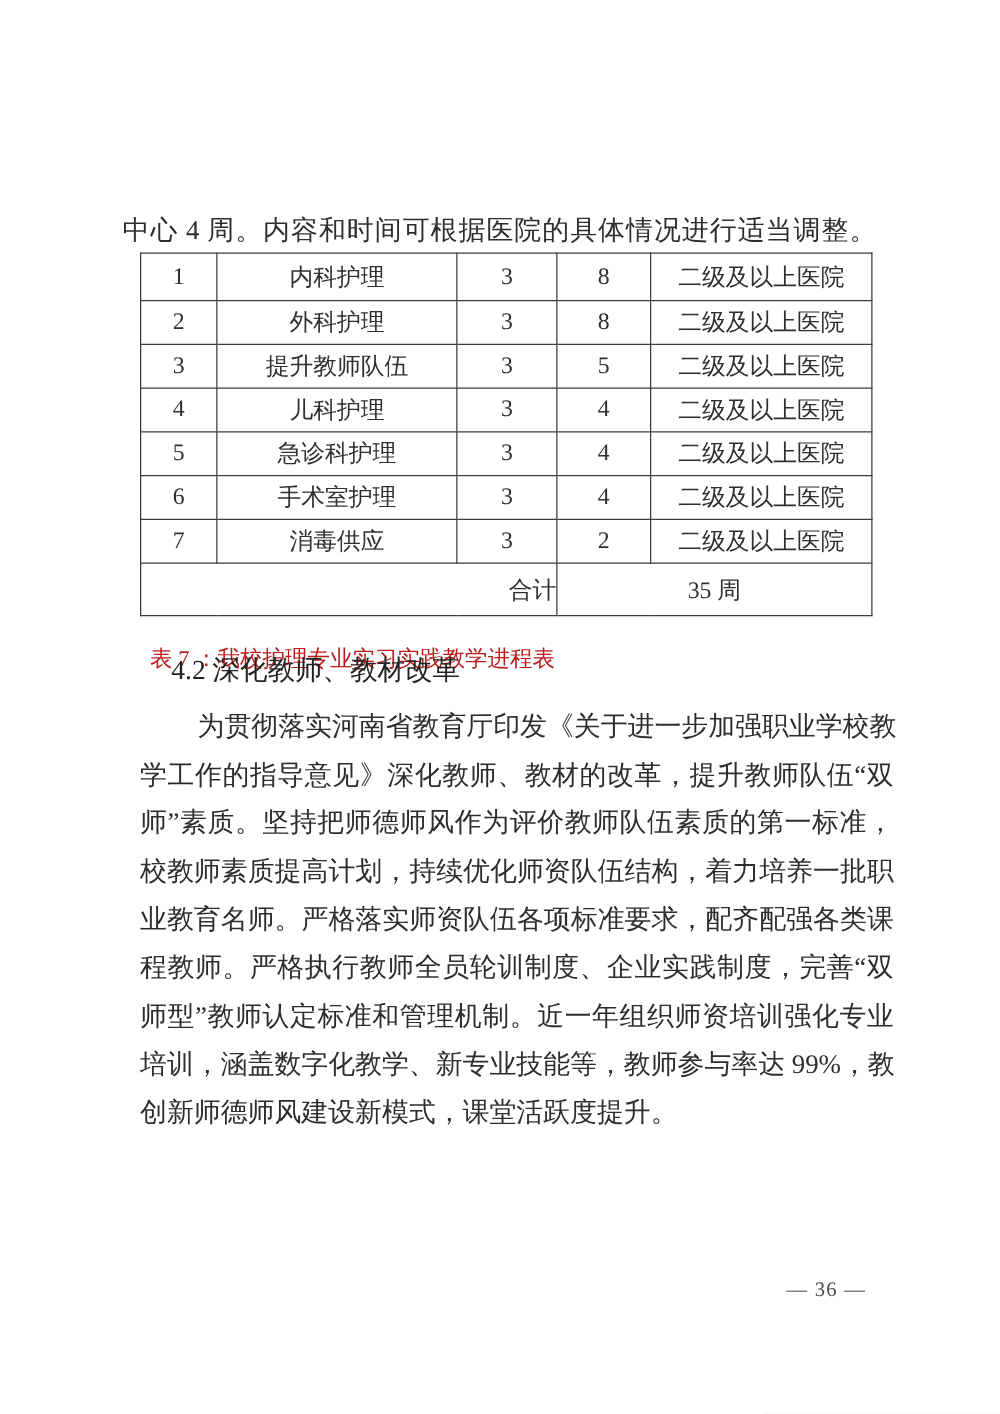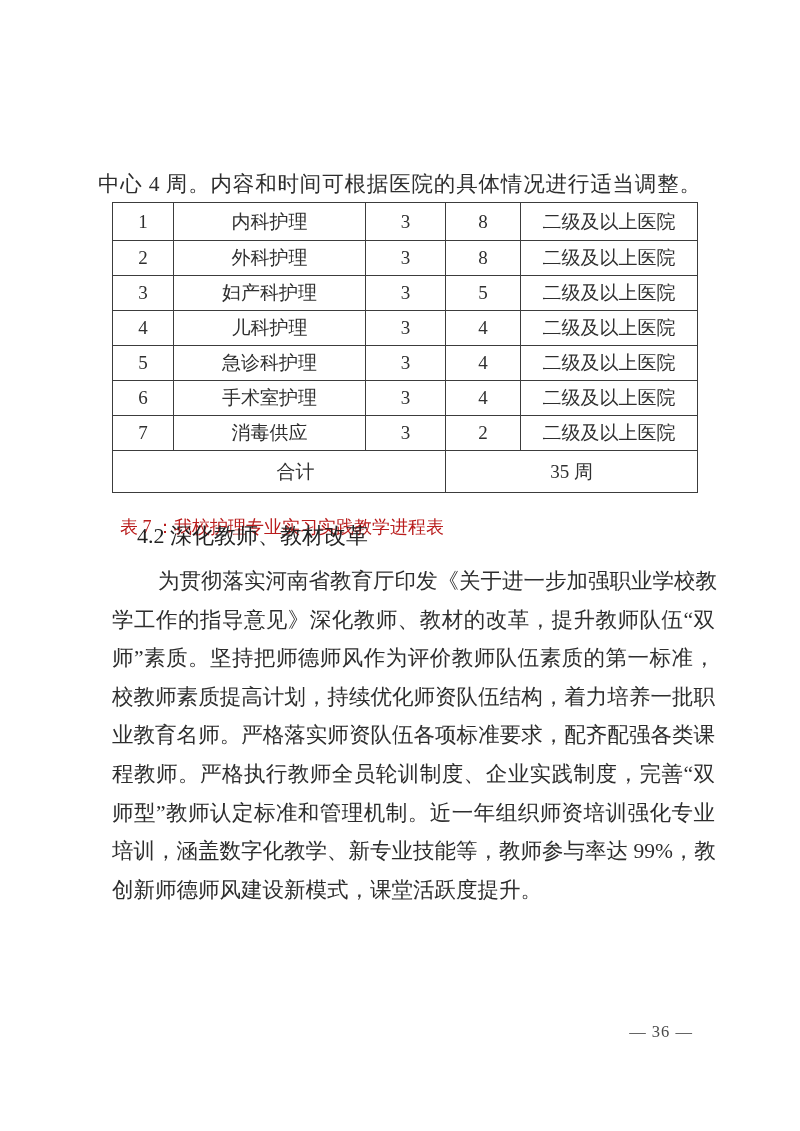--- a/index.html
+++ b/index.html
@@ -39,21 +39,21 @@
     border: 1.5px solid #3c3c3c;
     text-align: center;
     vertical-align: middle;
     padding: 0;
     overflow: hidden;
   }
   .sched-table tr.row-first td  { height: 37px; }
   .sched-table tr.row-std td    { height: 34px; }
   .sched-table tr.row-total td  { height: 41px; }
   .sched-table td.total-label-cell {
-    text-align: center;
+    text-align: right;
     padding-left: 33px;
   }
   .table-caption {
     position: absolute;
     top: 496px;
     left: 120px;
     font-size: 18px;
     line-height: 26px;
     color: #b91c1c;
   }
@@ -120,21 +120,21 @@
       </tr>
       <tr class="row-std">
         <td>2</td>
         <td>外科护理</td>
         <td>3</td>
         <td>8</td>
         <td>二级及以上医院</td>
       </tr>
       <tr class="row-std">
         <td>3</td>
-        <td>妇产科护理</td>
+        <td>提升教师队伍</td>
         <td>3</td>
         <td>5</td>
         <td>二级及以上医院</td>
       </tr>
       <tr class="row-std">
         <td>4</td>
         <td>儿科护理</td>
         <td>3</td>
         <td>4</td>
         <td>二级及以上医院</td>

